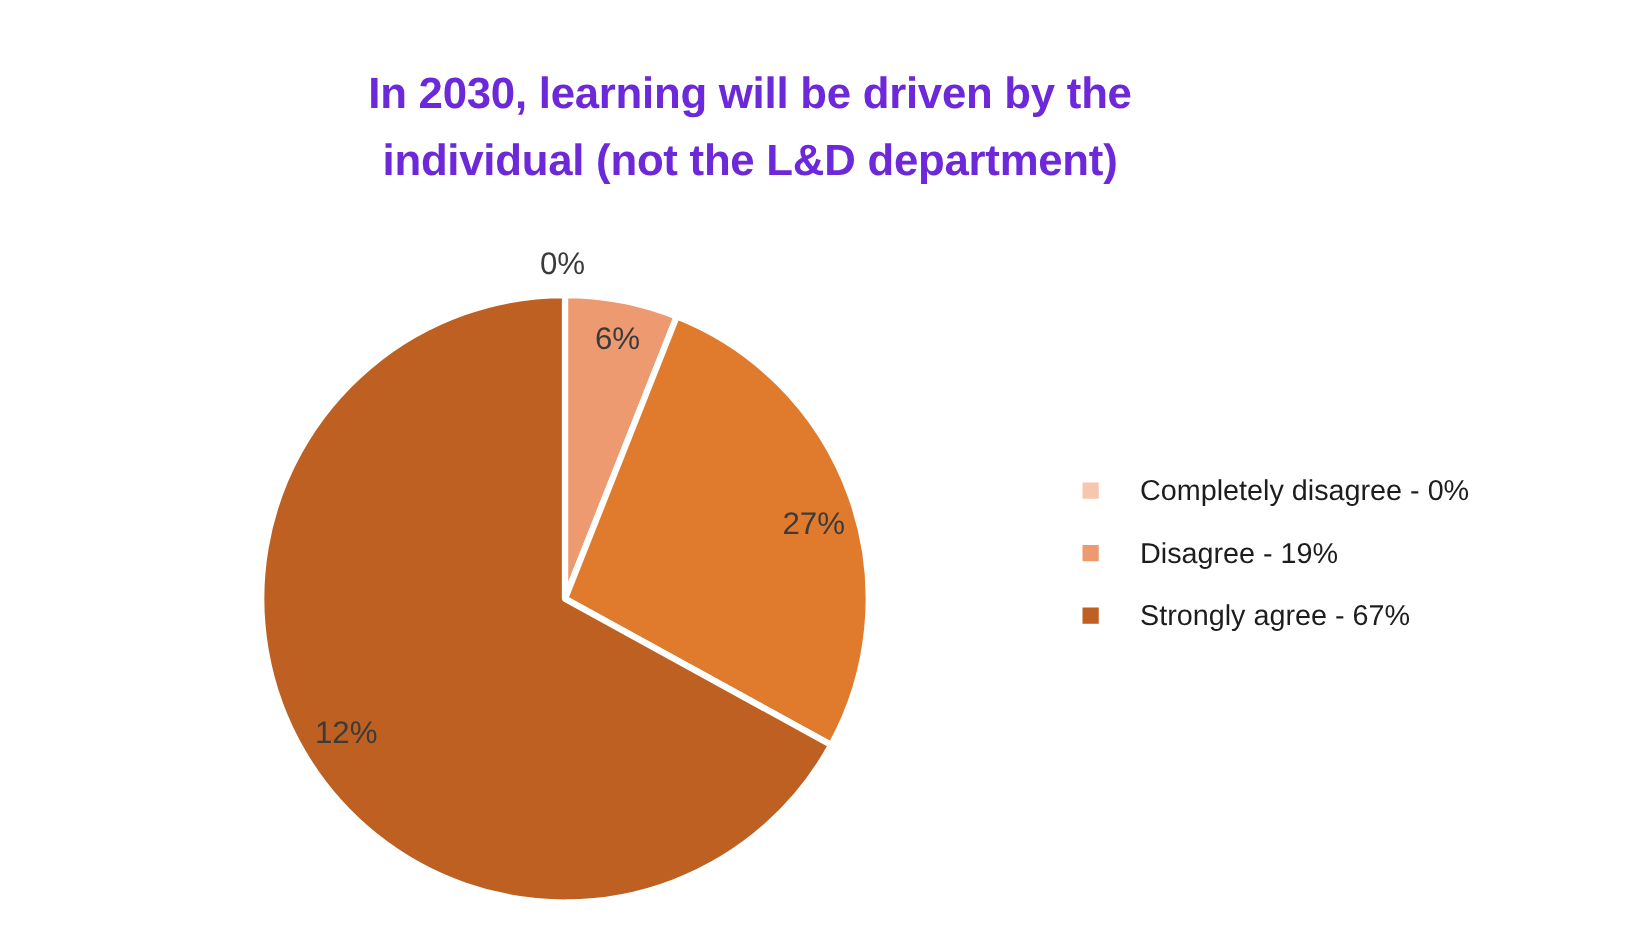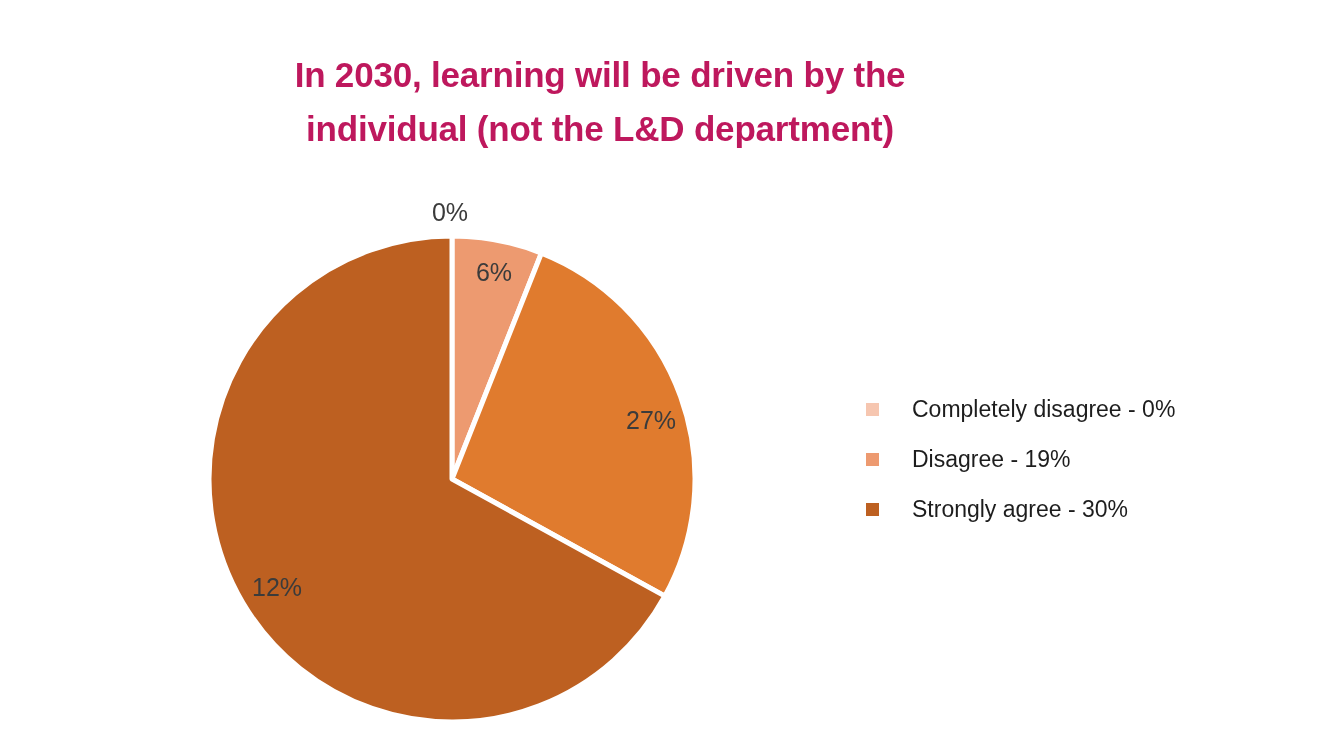--- a/index.html
+++ b/index.html
@@ -25,21 +25,21 @@
   
   #chart-title {
     position: absolute;
     left: 150px;
     top: 48px;
     width: 900px;
     text-align: center;
     font-size: 35px;
     font-weight: bold;
     line-height: 1.55;
-    color: #be185d;
+    color: #6d28d9;
     letter-spacing: -0.2px;
     white-space: pre-line;
   }
 
   
   #pie-area {
     position: absolute;
     left: 0;
     top: 0;
     width: 860px;
@@ -61,21 +61,21 @@
     pointer-events: none;
   }
   .slice-label.outside {
     color: #3b3b3b;
   }
 
   
   #legend {
     position: absolute;
     left: 866px;
-    top: 384px;
+    top: 367px;
     width: 420px;
   }
   .legend-row {
     display: flex;
     align-items: center;
     height: 50px;
   }
   .legend-swatch {
     width: 13px;
     height: 13px;
@@ -114,17 +114,17 @@
     <div class="legend-row">
       <span class="legend-swatch" id="sw-0" style="background: rgb(246, 198, 176);"></span>
       <span class="legend-label">Completely disagree - 0%</span>
     </div>
     <div class="legend-row">
       <span class="legend-swatch" id="sw-1" style="background: rgb(237, 154, 112);"></span>
       <span class="legend-label">Disagree - 19%</span>
     </div>
     <div class="legend-row">
       <span class="legend-swatch" id="sw-3" style="background: rgb(189, 96, 33);"></span>
-      <span class="legend-label">Strongly agree - 30%</span>
+      <span class="legend-label">Strongly agree - 67%</span>
     </div>
   </div>
 
 </div>
 
 </body></html>

